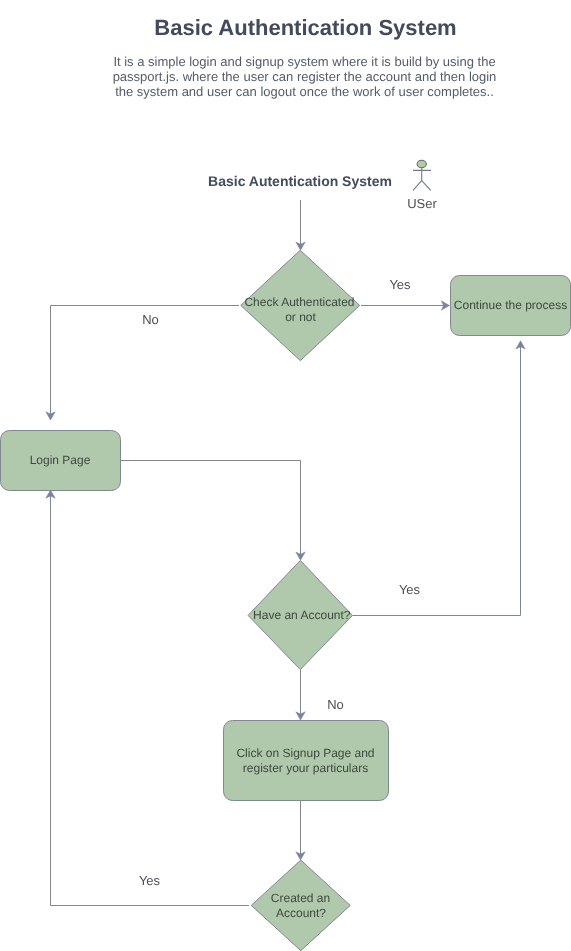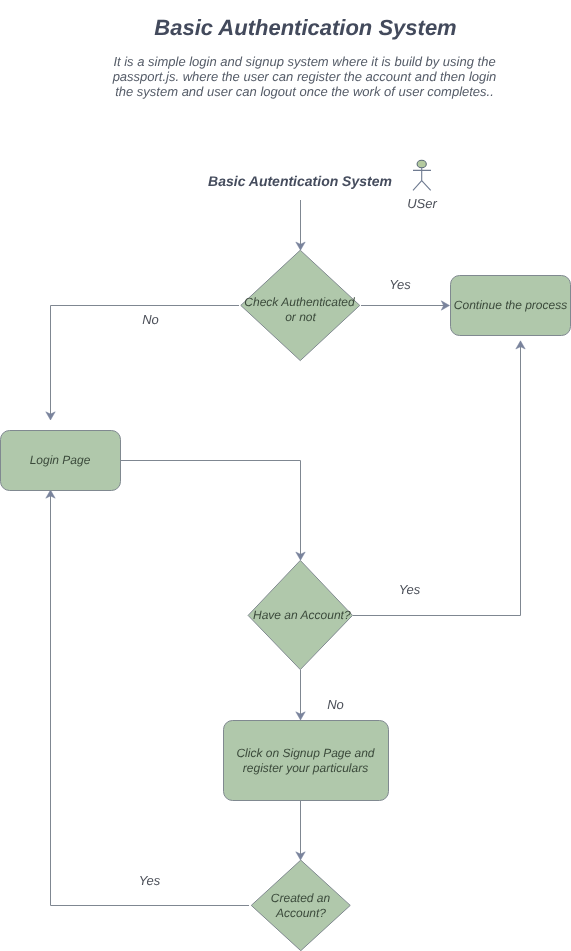--- a/index.html
+++ b/index.html
@@ -3,21 +3,21 @@
 <meta charset="utf-8">
 <style>
   html,body{margin:0;padding:0;background:#ffffff;}
   body{width:571px;height:951px;overflow:hidden;
        font-family:"Liberation Sans",sans-serif;
        -webkit-font-smoothing:antialiased;-moz-osx-font-smoothing:grayscale;
        text-rendering:geometricPrecision;}
   svg text{-webkit-font-smoothing:antialiased;}
   #page{will-change:opacity;}
   #page{position:relative;width:571px;height:783px;background:#fff;
-    filter:opacity(1);font-style:italic;}
+    filter:opacity(1);}
 
   #doc-title{position:absolute;left:20px;top:15px;width:571px;text-align:center;
     font-size:22px;font-weight:bold;color:#434a5c;letter-spacing:0px;}
 
   #doc-desc{position:absolute;left:19px;top:54px;width:571px;text-align:center;
     font-size:13px;line-height:15px;color:#555c68;}
   #doc-desc div{white-space:nowrap;}
 
   #canvas{position:absolute;left:0;top:0;width:571px;height:951px;}
 

